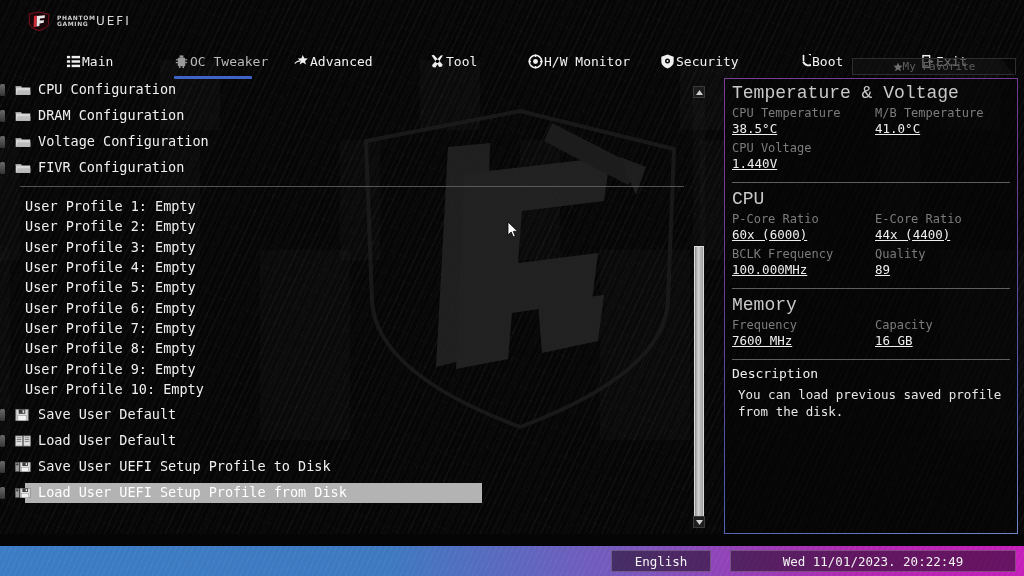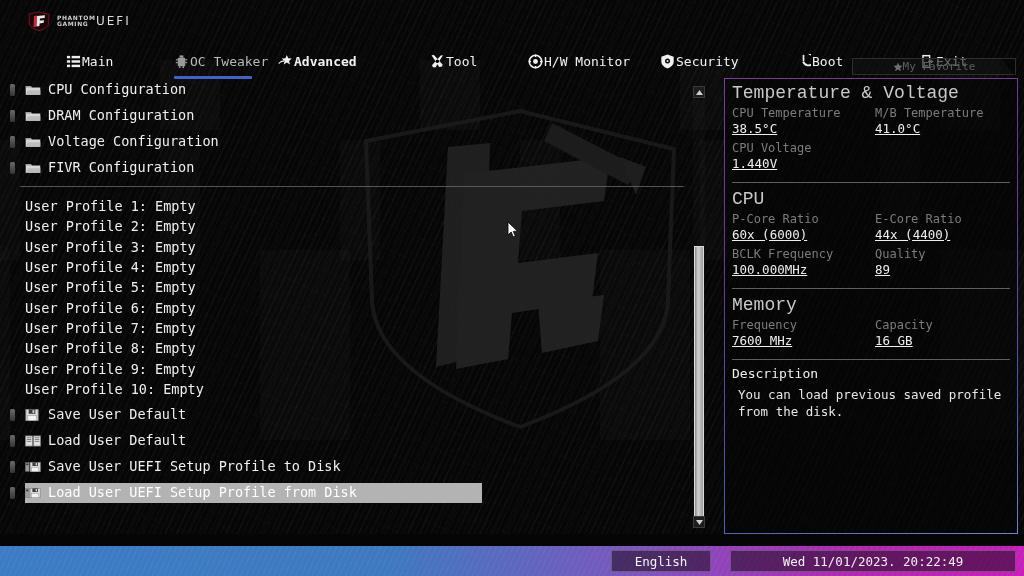--- a/index.html
+++ b/index.html
@@ -151,21 +151,20 @@
   .content {
     position: absolute;
     left: 0; top: 80px;
     width: 712px; height: 452px;
     z-index: 4;
   }
   .row {
     position: relative;
     height: 20px;
     display: flex; align-items: center;
-    padding-left: 10px;
     font-size: 13.5px;
     color: #f0f0f0;
     white-space: nowrap;
   }
   .row.submenu { margin-bottom: 6px; }
   .row .pill {
     width: 5px; height: 12px;
     background: linear-gradient(180deg,#6a6a6a,#343434);
     border-radius: 1.5px;
     flex: 0 0 auto;
@@ -387,21 +386,21 @@
             <rect x="2" y="8.5" width="2" height="1.3" fill="#9a9a9a"></rect>
                <rect x="12" y="5.5" width="2" height="1.3" fill="#9a9a9a"></rect>
             <rect x="12" y="8.5" width="2" height="1.3" fill="#9a9a9a"></rect>
                <rect x="5.3" y="13" width="1.6" height="2" fill="#9a9a9a"></rect>
             <rect x="9.1" y="13" width="1.6" height="2" fill="#9a9a9a"></rect>
           </svg>
         </span>
         <span>OC Tweaker</span>
         <div class="nav-underline" style="width: 78px;"></div>
       </div>
-      <div class="nav-item" style="left: 278px; font-weight: bold;">
+      <div class="nav-item" style="left: 294px;">
         <span class="nav-icon">
           <svg viewBox="0 0 16 16" width="15" height="15">
             <path d="M9.4 1 L10.9 4.6 L14.8 4.9 L11.8 7.4 L12.8 11.2 L9.4 9.1 L6 11.2 L7 7.4 L4 4.9 L7.9 4.6 Z" fill="#f0f0f0"></path>
                <path d="M0.5 9.6 Q3.5 6.2 6.6 6.6 L6 8.4 Q3.4 8.2 1 10.6 Z" fill="#f0f0f0"></path>
           </svg>
         </span>
         <span>Advanced</span>
       </div>
       <div class="nav-item" style="left: 430px;">
         <span class="nav-icon">

